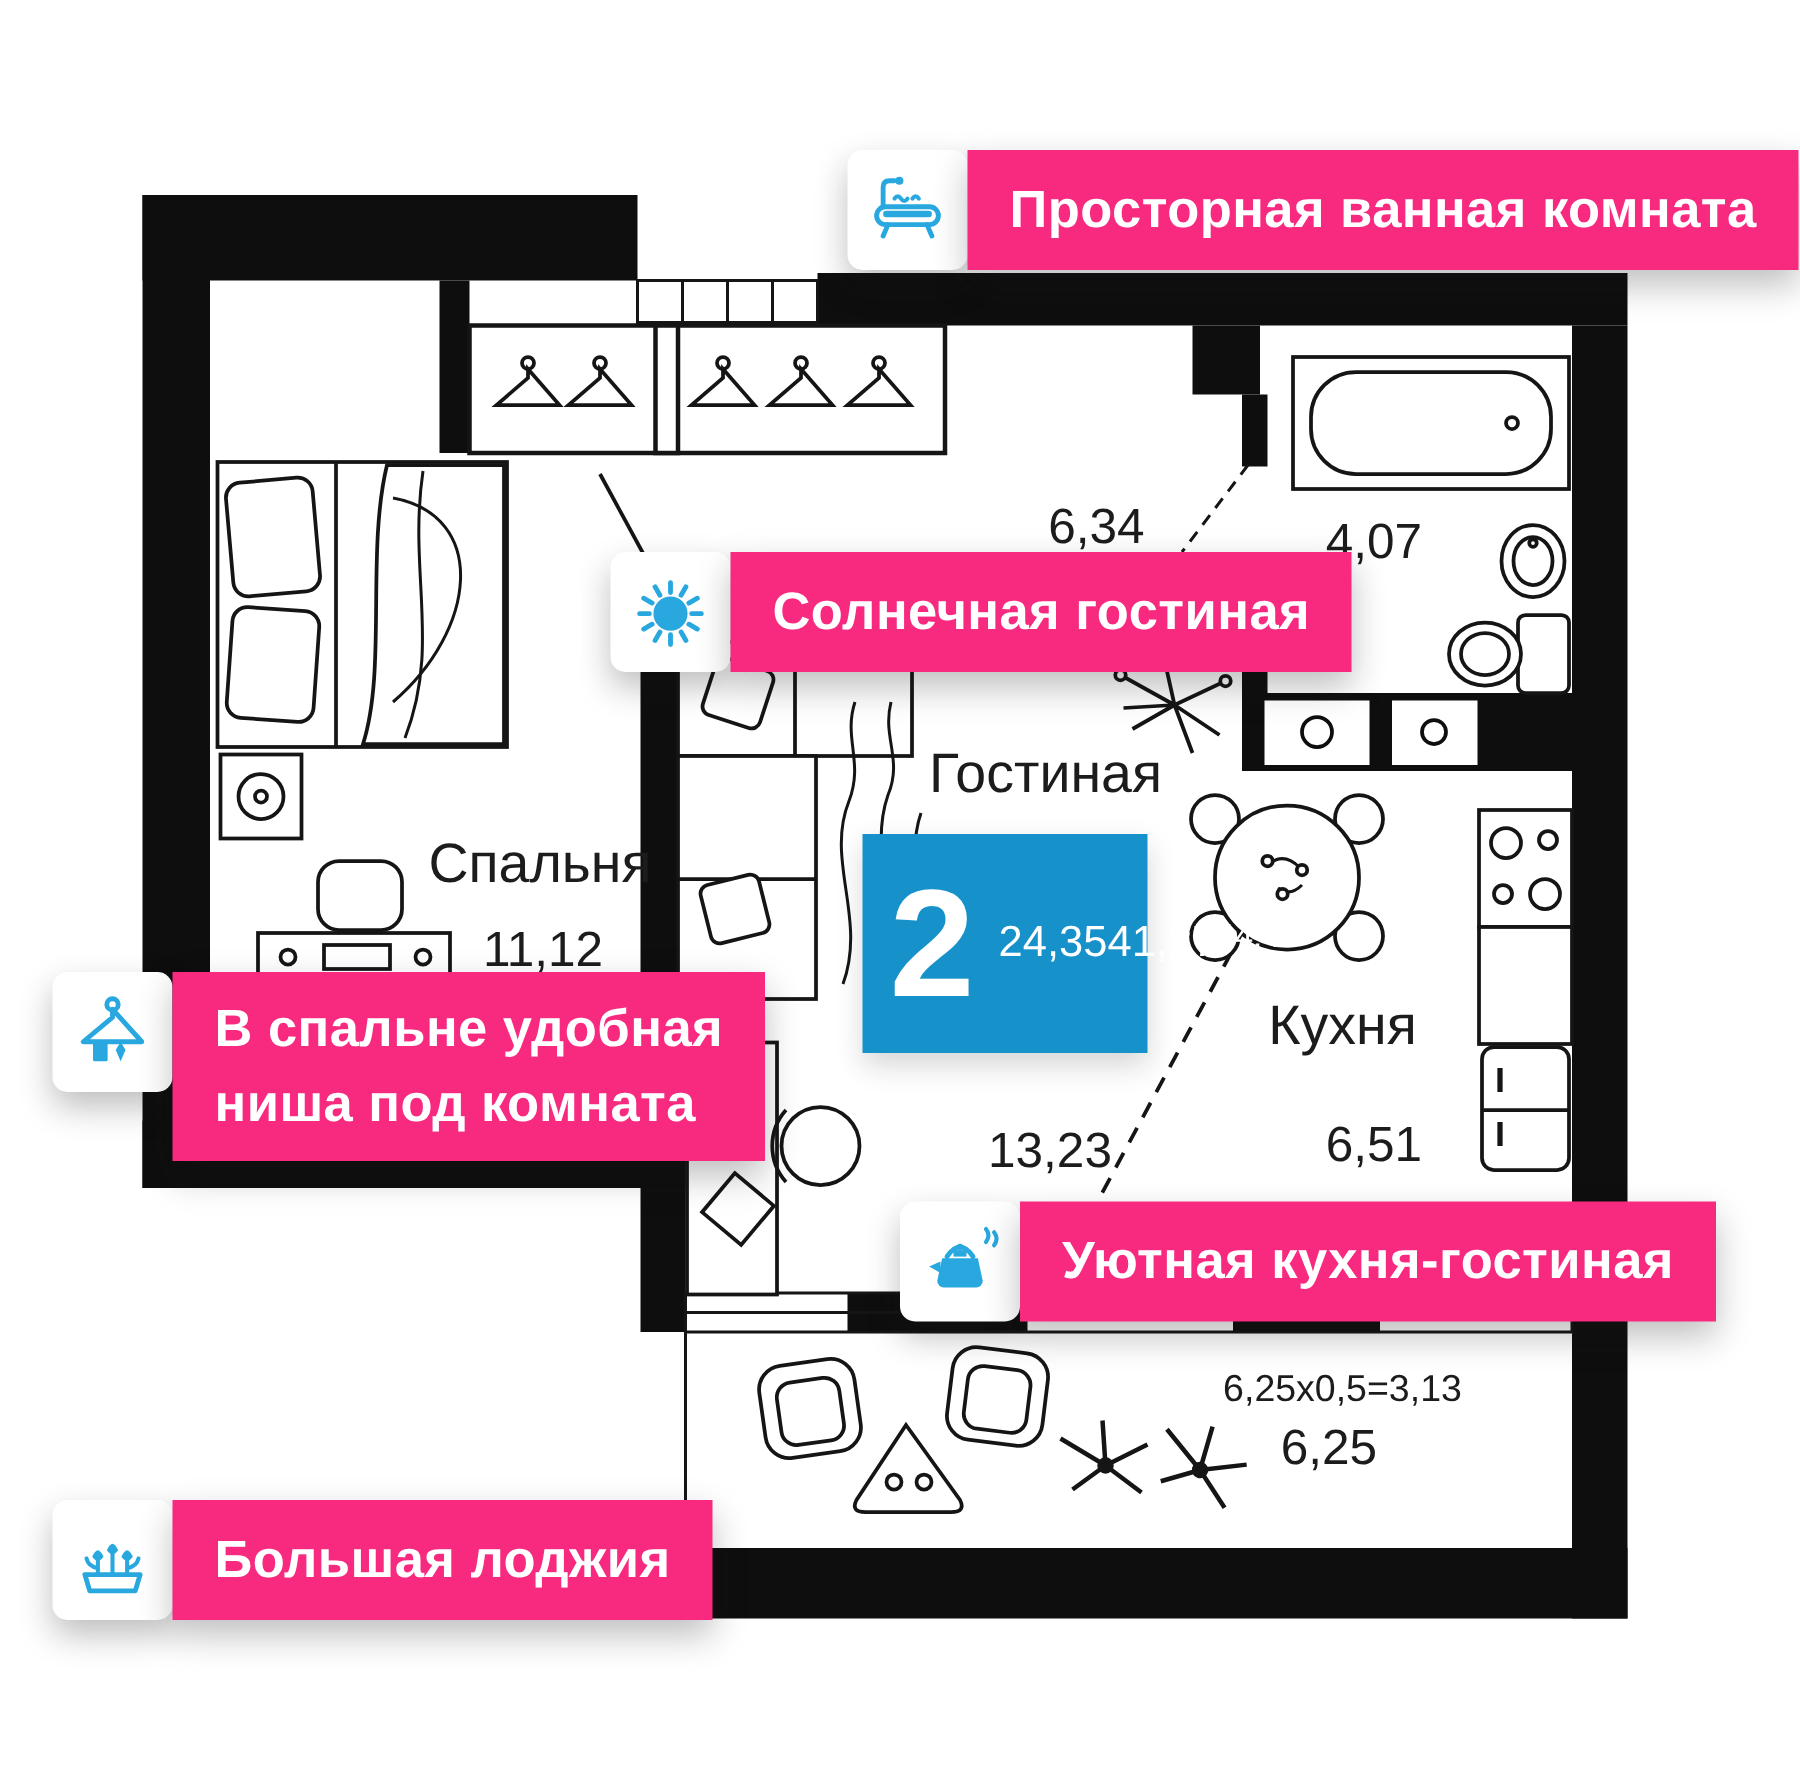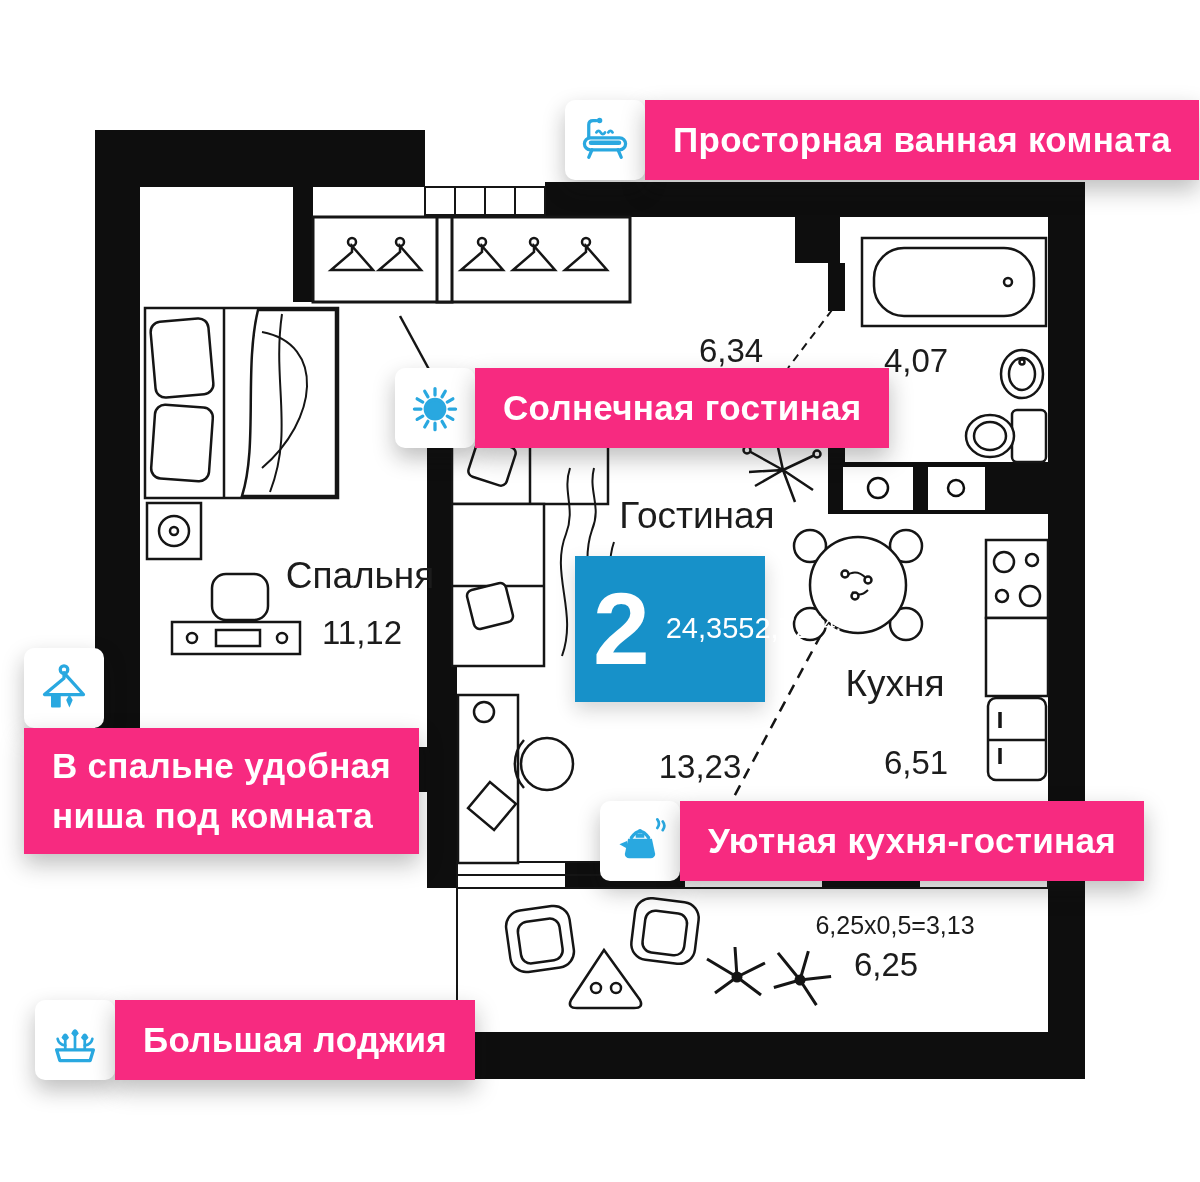--- a/index.html
+++ b/index.html
@@ -234,50 +234,50 @@
     <text x="895" y="696" class="room-label">Кухня</text>
     <text x="916" y="774" class="num-label">6,51</text>
     <text x="895" y="934" class="num-small">6,25x0,5=3,13</text>
     <text x="886" y="976" class="num-label">6,25</text>
   </svg>
 
   <div class="info-box">
     <div class="rooms">2</div>
     <div class="areas">
       <span class="a1">24,35</span>
-      <span class="a2">52,72</span>
+      <span class="a2">41,27</span>
       <span class="a3">44,40</span>
     </div>
   </div>
 
   <div class="badge" style="left:565px;top:100px;">
     <div class="tile">
       <svg width="52" height="52" viewBox="0 0 48 48" fill="none" stroke="#29a8e0" stroke-width="3" stroke-linecap="round">
         <path d="M9 22 V10 q0 -4 4 -4 h3"></path>
         <circle cx="19" cy="6" r="2.5" fill="#29a8e0" stroke="none"></circle>
         <path d="M16 17 q2 -3 4 0 q2 3 4 0 M27 17 q2 -3 4 0" stroke-width="2.5"></path>
         <rect x="5" y="22" width="38" height="11" rx="5.5"></rect>
         <rect x="9" y="24.5" width="30" height="4" rx="2" fill="#29a8e0" stroke="none"></rect>
         <path d="M12 33 l-3 7 M36 33 l3 7"></path>
       </svg>
     </div>
     <div class="lbl">Просторная ванная комната</div>
   </div>
 
-  <div class="badge" style="left:395px;top:368px;">
+  <div class="badge" style="left:407px;top:368px;">
     <div class="tile">
       <svg width="52" height="52" viewBox="0 0 48 48" fill="none" stroke="#29a8e0" stroke-width="3" stroke-linecap="round">
         <circle cx="24" cy="25" r="9" fill="#29a8e0"></circle>
         <path d="M37 25 H43 M35.3 31.5 L40.5 34.5 M30.5 36.3 L33.5 41.5 M24 38 V44 M17.5 36.3 L14.5 41.5 M12.7 31.5 L7.5 34.5 M11 25 H5 M12.7 18.5 L7.5 15.5 M17.5 13.7 L14.5 8.5 M24 12 V6 M30.5 13.7 L33.5 8.5 M35.3 18.5 L40.5 15.5"></path>
       </svg>
     </div>
     <div class="lbl">Солнечная гостиная</div>
   </div>
 
-  <div class="badge" style="left:24px;top:648px;flex-direction:column;">
+  <div class="badge" style="left:35px;top:648px;">
     <div class="tile">
       <svg width="52" height="52" viewBox="0 0 48 48" fill="none" stroke="#29a8e0" stroke-width="3" stroke-linecap="round" stroke-linejoin="round">
         <circle cx="24" cy="7" r="3.5"></circle>
         <path d="M24 10 v5 L6 30 h36 Z"></path>
         <rect x="12" y="30" width="9" height="12" rx="1" fill="#29a8e0" stroke="none"></rect>
         <path d="M29 30 l3 5 -3 7 -3 -7 Z" fill="#29a8e0" stroke="none"></path>
       </svg>
     </div>
     <div class="lbl two">
       <span>В спальне удобная</span>

